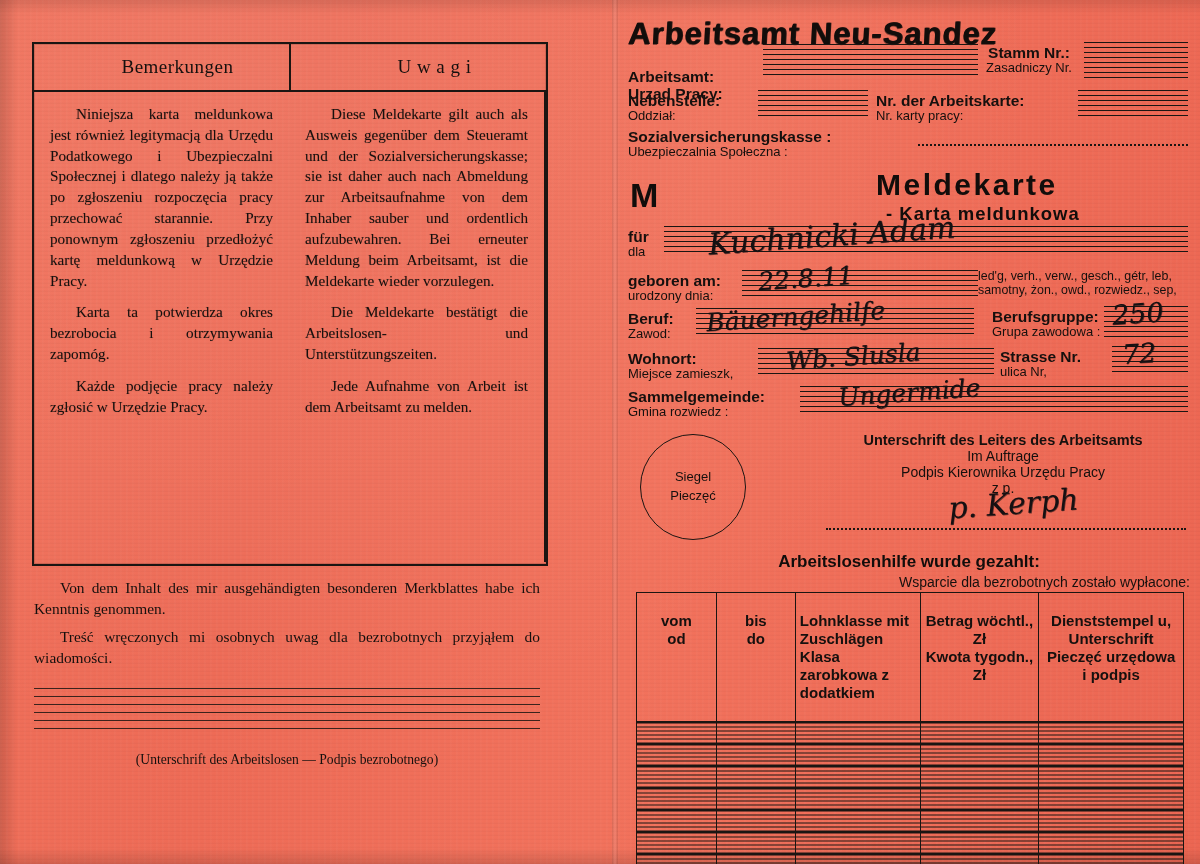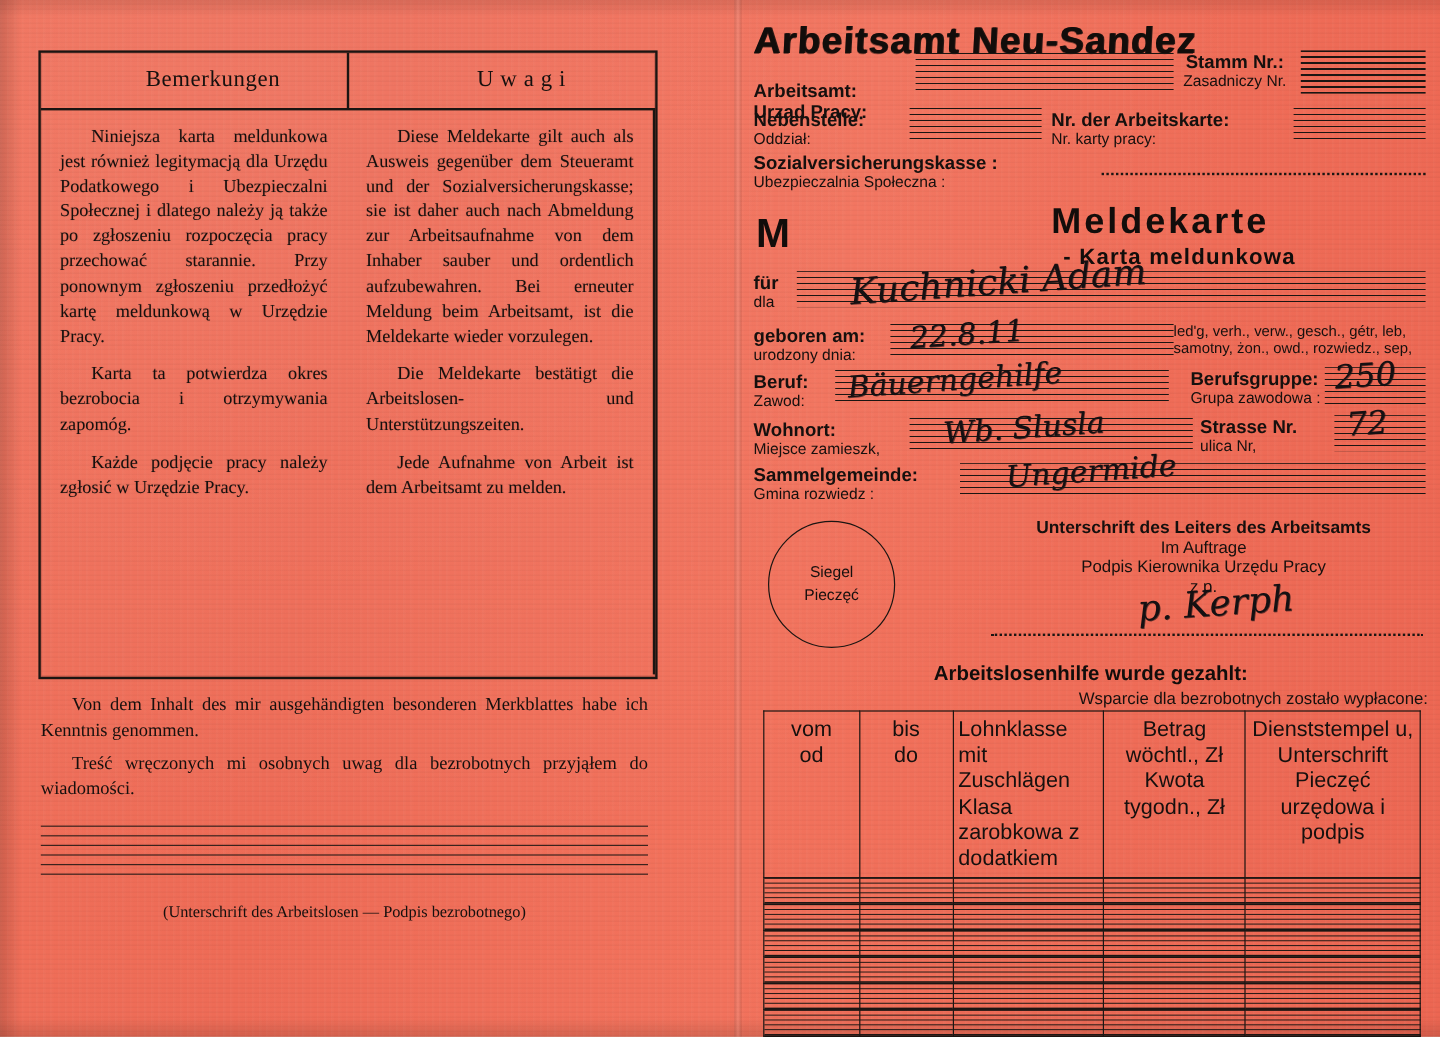--- a/index.html
+++ b/index.html
@@ -106,21 +106,21 @@
   #sign-block .n{font-size:14px;}
   #sign-dots{position:absolute;left:208px;top:528px;width:360px;border-bottom:2px dotted #1b1512;}
 
   #aid-title{position:absolute;left:10px;top:552px;width:562px;text-align:center;
     font-family:"Liberation Sans",sans-serif;font-weight:700;font-size:17px;color:#120d0b;}
   #aid-sub{position:absolute;left:10px;top:574px;width:562px;text-align:right;
     font-family:"Liberation Sans",sans-serif;font-size:14px;color:#16100e;}
 
   #paytable{position:absolute;left:18px;top:592px;width:548px;border-collapse:collapse;}
   #paytable th,#paytable td{border:1.6px solid #1b1512;font-family:"Liberation Sans",sans-serif;}
-  #paytable th{font-weight:400;font-size:18px;color:#16100e;line-height:1.2;padding:4px 4px;vertical-align:top;}
+  #paytable th{font-weight:700;font-size:15px;color:#16100e;line-height:1.2;padding:19px 4px;vertical-align:top;}
   #paytable td{height:19px;}
   #paytable td.r{
     background:repeating-linear-gradient(180deg,#1b1512 0px,#1b1512 1px,rgba(0,0,0,0) 1px,rgba(0,0,0,0) 4px);
   }
 </style>
 </head>
 <body>
 
 <div id="card">
   <div id="edge-left"></div>

